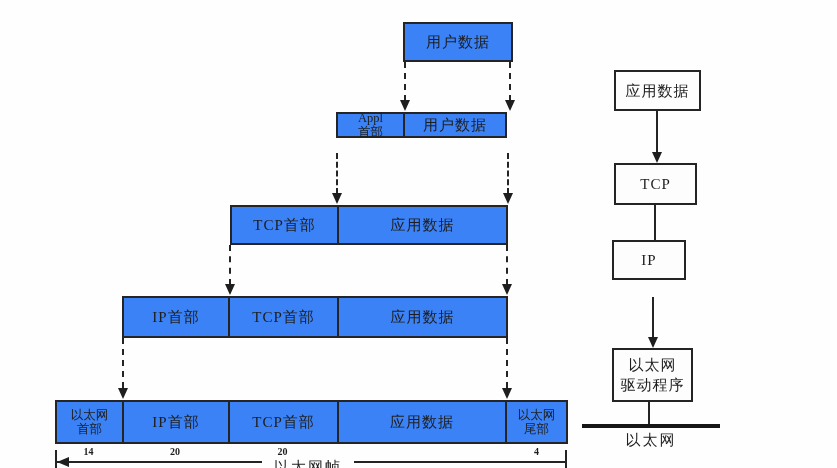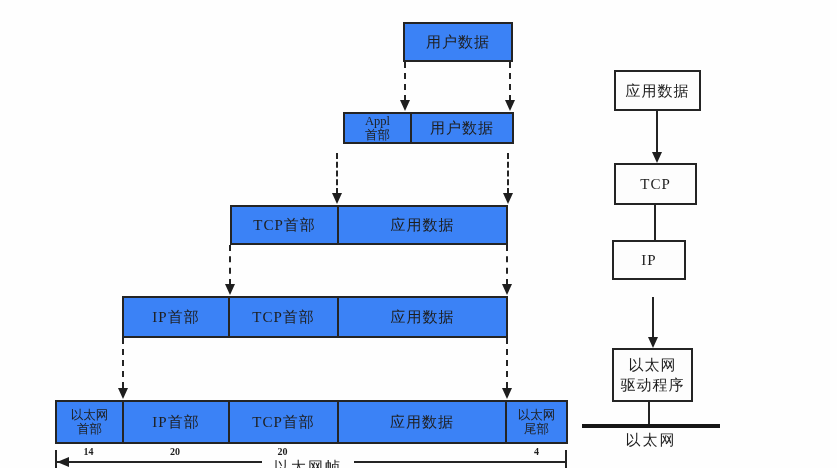--- a/index.html
+++ b/index.html
@@ -62,21 +62,21 @@
 
   <div class="row" style="left:403px;top:22px;width:110px;height:40px">
     <div class="cell grow">用户数据</div>
   </div>
 
   <div class="vdash" style="left:404px;top:62px;height:39px"></div>
   <div class="arr-down" style="left:400px;top:100px"></div>
   <div class="vdash" style="left:509px;top:62px;height:39px"></div>
   <div class="arr-down" style="left:505px;top:100px"></div>
 
-  <div class="row" style="left:343px;top:112px;width:171px;height:32px">
+  <div class="row" style="left:336px;top:112px;width:171px;height:26px">
     <div class="cell div small" style="width:67px">
       <span>Appl</span>
       <span>首部</span>
     </div>
     <div class="cell grow">用户数据</div>
   </div>
 
   <div class="vdash" style="left:336px;top:153px;height:41px"></div>
   <div class="arr-down" style="left:332px;top:193px"></div>
   <div class="vdash" style="left:507px;top:153px;height:41px"></div>

